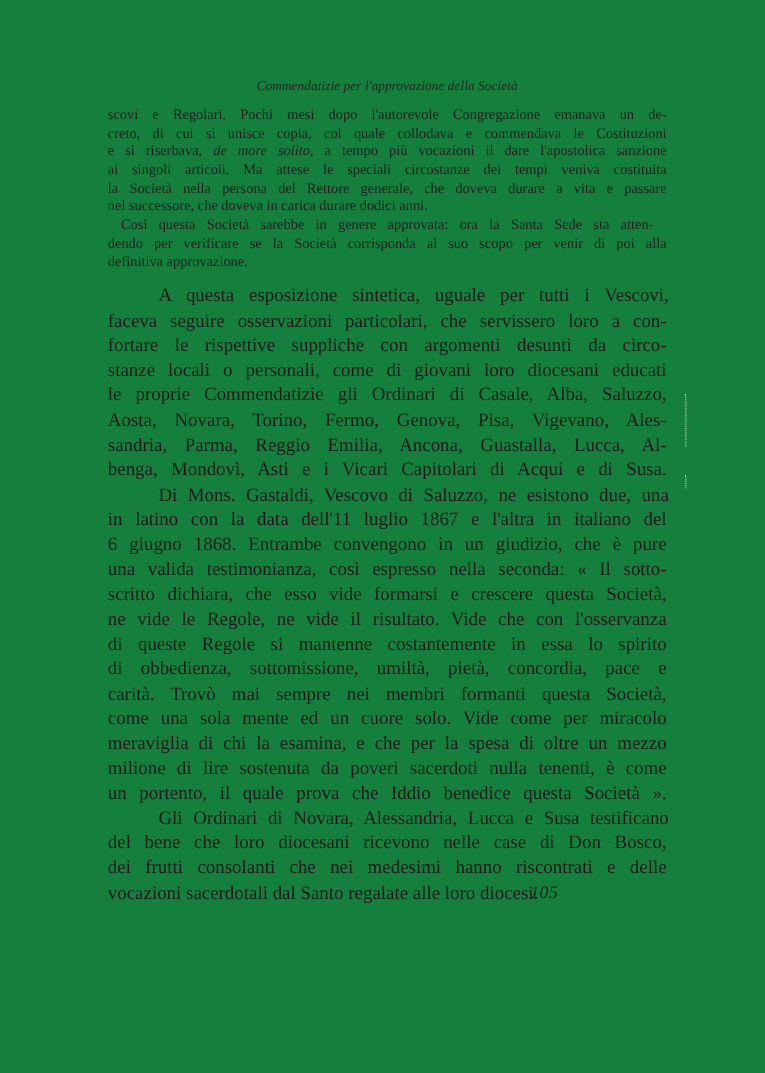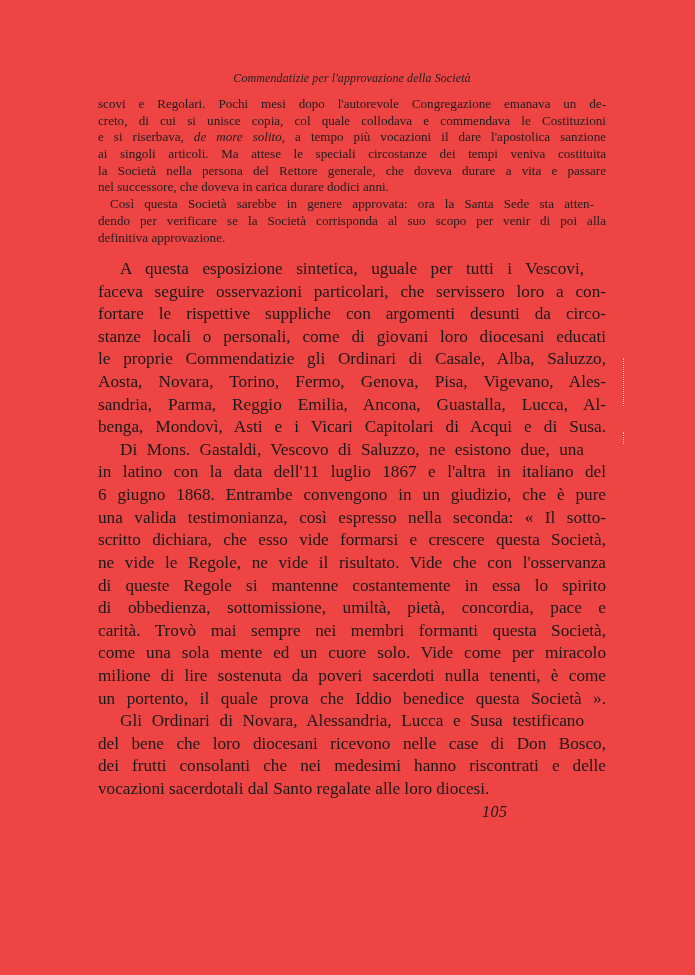--- a/index.html
+++ b/index.html
@@ -12,21 +12,21 @@
       height: 975px;
       position: relative;
       overflow: hidden;
       font-family: "Liberation Serif", "DejaVu Serif", serif;
       color: #1a1a1a;
     }
     .page {
       position: absolute;
       left: 0; top: 0;
       width: 695px; height: 975px;
-      background: #ef4444;
+      background: #15803d;
     }
     .running-head {
       position: absolute;
       top: 71px;
       left: 98px;
       width: 508px;
       text-align: center;
       font-style: italic;
       font-size: 12px;
       letter-spacing: 0.1px;
@@ -77,21 +77,21 @@
       padding-left: 22px;
     }
     .small-line > span, .main-line > span {
       display: inline-block;
       width: 100%;
       text-align: justify;
       text-align-last: inherit;
       white-space: normal;
     }
     .small-line.indent > span { width: calc(100% - 12px); }
-    .main-line.indent > span { width: calc(100% - 22px); }
+    .main-line.indent > span { width: calc(100% - 22px); margin-left: 24px; }
     .page-number {
       position: absolute;
       top: 803px;
       left: 482px;
       font-size: 16px;
       font-style: italic;
       letter-spacing: 0.5px;
       color: #1a1a1a;
     }
     .scan-mark {
@@ -132,20 +132,21 @@
     <span class="main-line indent"><span>Di Mons. Gastaldi, Vescovo di Saluzzo, ne esistono due, una</span></span>
     <span class="main-line"><span>in latino con la data dell'11 luglio 1867 e l'altra in italiano del</span></span>
     <span class="main-line"><span>6 giugno 1868. Entrambe convengono in un giudizio, che è pure</span></span>
     <span class="main-line"><span>una valida testimonianza, così espresso nella seconda: « Il sotto-</span></span>
     <span class="main-line"><span>scritto dichiara, che esso vide formarsi e crescere questa Società,</span></span>
     <span class="main-line"><span>ne vide le Regole, ne vide il risultato. Vide che con l'osservanza</span></span>
     <span class="main-line"><span>di queste Regole si mantenne costantemente in essa lo spirito</span></span>
     <span class="main-line"><span>di obbedienza, sottomissione, umiltà, pietà, concordia, pace e</span></span>
     <span class="main-line"><span>carità. Trovò mai sempre nei membri formanti questa Società,</span></span>
     <span class="main-line"><span>come una sola mente ed un cuore solo. Vide come per miracolo</span></span>
+    <span class="main-line"><span>meraviglia di chi la esamina, e che per la spesa di oltre un mezzo</span></span>
     <span class="main-line"><span>milione di lire sostenuta da poveri sacerdoti nulla tenenti, è come</span></span>
     <span class="main-line"><span>un portento, il quale prova che Iddio benedice questa Società ».</span></span>
     <span class="main-line indent"><span>Gli Ordinari di Novara, Alessandria, Lucca e Susa testificano</span></span>
     <span class="main-line"><span>del bene che loro diocesani ricevono nelle case di Don Bosco,</span></span>
     <span class="main-line"><span>dei frutti consolanti che nei medesimi hanno riscontrati e delle</span></span>
     <span class="main-line last"><span>vocazioni sacerdotali dal Santo regalate alle loro diocesi.</span></span>
   </div>
 
   <div class="page-number">105</div>
 

